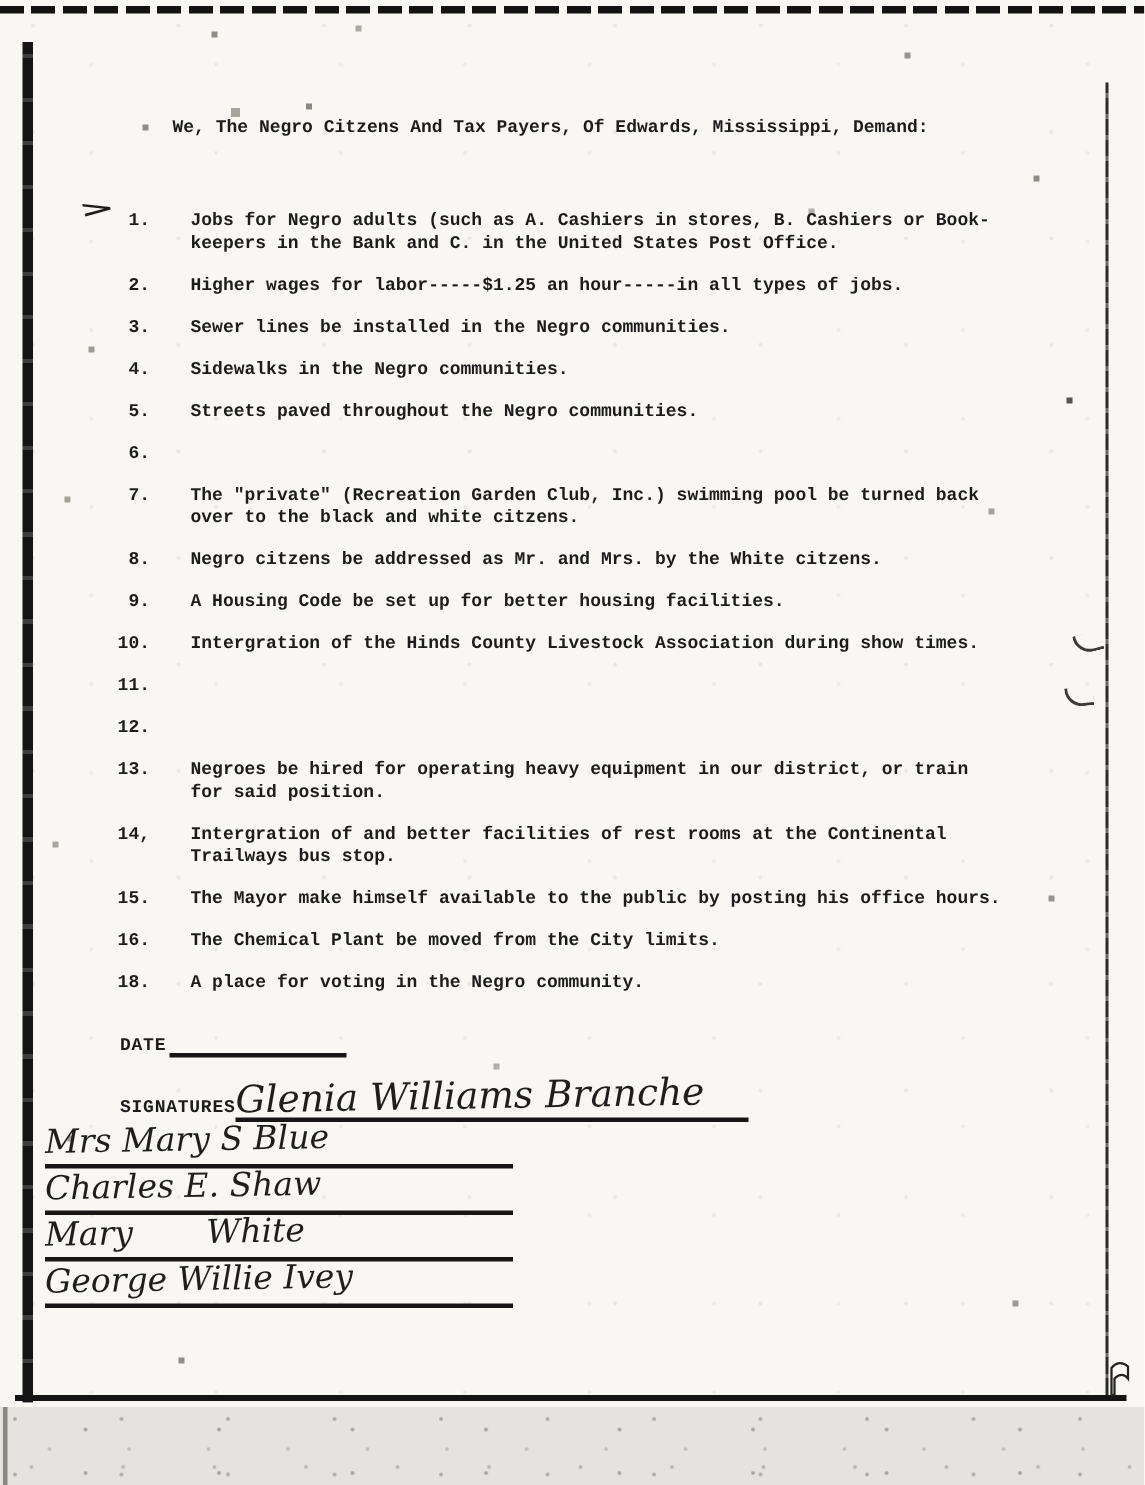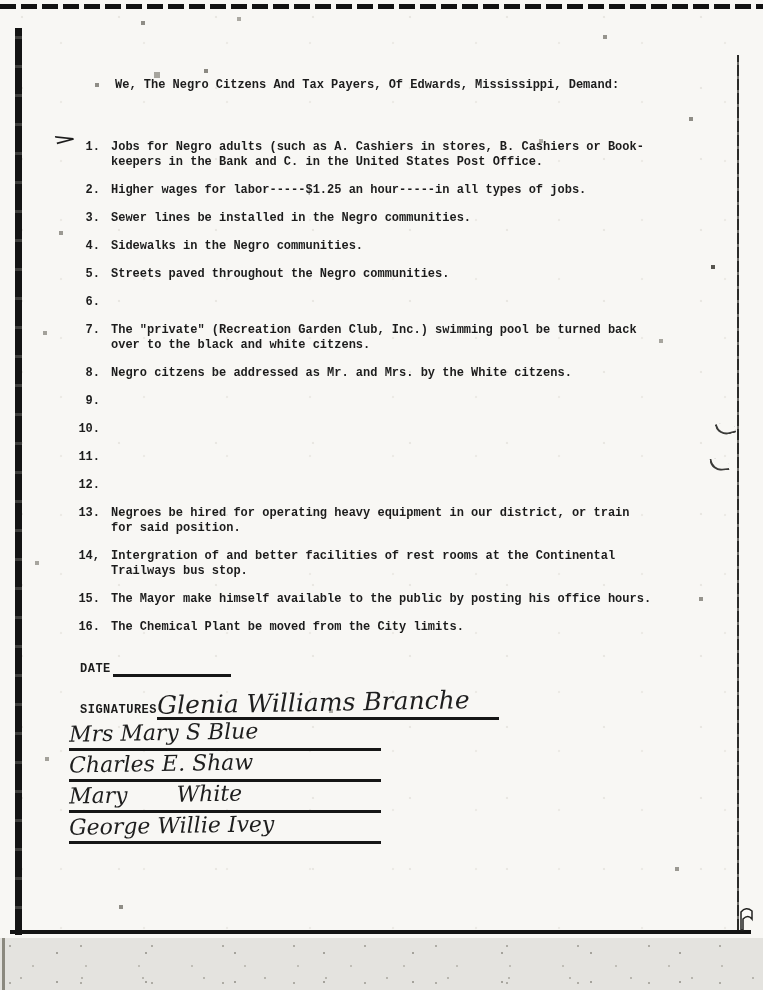--- a/index.html
+++ b/index.html
@@ -41,36 +41,36 @@
       radial-gradient(circle at 57px 15px,#a5a39c 1px,transparent 1.5px),
       radial-gradient(circle at 21px 40px,#b7b5ae 1px,transparent 1.5px);
     background-size:71px 37px,53px 41px,89px 29px,61px 47px;}
   .band-left-edge{position:absolute;left:2px;top:938px;width:3px;height:52px;background:#8b897f;}
   
   .content{position:absolute;left:0;top:0;width:696px;height:990px;}
   .title{padding:78px 0 0 115px;}
   .demands{margin-top:47px;}
   .item{display:flex;margin:0 0 13px 58px;}
   .num{width:42px;text-align:right;flex:none;}
-  .txt{margin-left:11px;max-width:565px;white-space:pre-line;}
+  .txt{margin-left:27px;max-width:565px;white-space:pre-line;}
   .arrow-mark{position:absolute;left:53px;top:133px;
     font-family:"DejaVu Serif",serif;font-size:15px;font-weight:700;
     transform:scaleX(1.9) rotate(-8deg);transform-origin:left center;}
   .field-label{letter-spacing:.5px;}
   .date-row{margin:26px 0 0 80px;display:flex;align-items:center;}
   .date-line{display:inline-block;width:118px;height:13px;margin-left:2px;
     border-bottom:3px solid #161616;}
   .sig-first{display:flex;align-items:flex-end;margin:11px 0 0 80px;height:32px;}
   .sig-first .field-label{margin-bottom:2px;flex:none;}
   .sig-line-first{width:342px;border-bottom:3px solid #161616;}
   .sig-name{display:inline-block;font-family:"DejaVu Serif",serif;font-style:italic;
     font-weight:400;font-size:22px;line-height:26px;white-space:pre;color:#1e1e1e;
     transform:rotate(-1deg);}
   .sig-name.big{font-size:25px;line-height:28px;}
-  .sig-row{margin-left:69px;width:312px;height:28px;border-bottom:3px solid #161616;
+  .sig-row{margin-left:30px;width:312px;height:28px;border-bottom:3px solid #161616;
     overflow:visible;}
 </style>
 </head>
 <body>
 
 <div class="page">
 
   <div class="top-line"></div>
   <div class="left-bar"></div>
   <div class="right-line"></div>
@@ -121,23 +121,25 @@
           <span class="num">7.</span>
           <span class="txt">The "private" (Recreation Garden Club, Inc.) swimming pool be turned back
 over to the black and white citzens.</span>
         </div>
       <div class="item">
           <span class="num">8.</span>
           <span class="txt">Negro citzens be addressed as Mr. and Mrs. by the White citzens.</span>
         </div>
       <div class="item">
           <span class="num">9.</span>
+          <span class="txt">A Housing Code be set up for better housing facilities.</span>
         </div>
       <div class="item">
           <span class="num">10.</span>
+          <span class="txt">Intergration of the Hinds County Livestock Association during show times.</span>
         </div>
       <div class="item">
           <span class="num">11.</span>
         </div>
       <div class="item">
           <span class="num">12.</span>
         </div>
       <div class="item">
           <span class="num">13.</span>
           <span class="txt">Negroes be hired for operating heavy equipment in our district, or train
@@ -149,20 +151,24 @@
 Trailways bus stop.</span>
         </div>
       <div class="item">
           <span class="num">15.</span>
           <span class="txt">The Mayor make himself available to the public by posting his office hours.</span>
         </div>
       <div class="item">
           <span class="num">16.</span>
           <span class="txt">The Chemical Plant be moved from the City limits.</span>
         </div>
+      <div class="item">
+          <span class="num">18.</span>
+          <span class="txt">A place for voting in the Negro community.</span>
+        </div>
     </div>
 
     <div class="date-row">
       <span class="field-label">DATE</span>
       <span class="date-line"></span>
     </div>
 
     <div class="sig-first">
       <span class="field-label">SIGNATURES</span>
       <span class="sig-line-first"><span class="sig-name big">Glenia Williams Branche</span></span>

